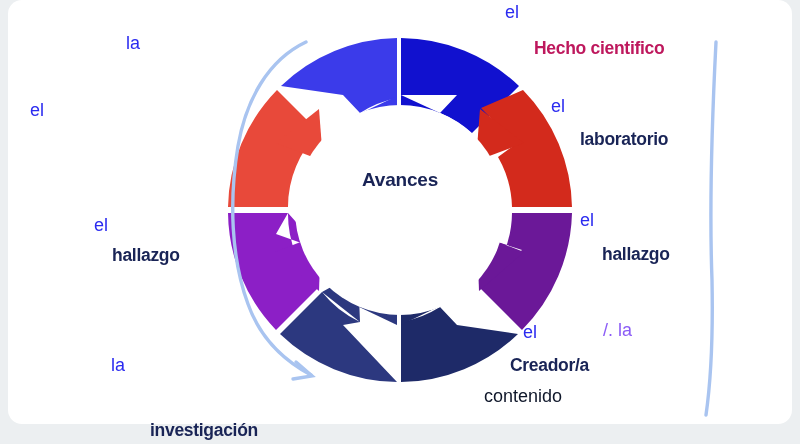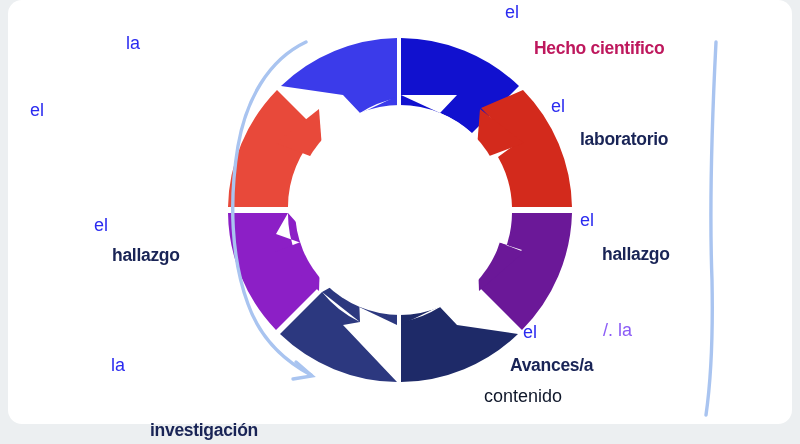--- a/index.html
+++ b/index.html
@@ -139,26 +139,27 @@
            C229,200 231,258 248,304
            C260,338 283,360 311,375" stroke="#a9c4f0"></path>
       <path d="M296,362 L312,376 L293,379" stroke="#a9c4f0"></path>
       <path d="M716,42
            C712,120 709,200 712,280
            C713,330 711,380 706,415" stroke="#a9c4f0"></path>
     </g>
   </svg>
 
   <div class="center-text" style="color: rgb(25, 36, 86);">
+    <div>Avances</div>
   </div>
 
   <div class="lbl" style="left: 534px; top: 38px; color: #be185d;">Hecho cientifico</div>
   <div class="lbl" style="left: 580px; top: 129px; color: rgb(25, 36, 86);">laboratorio</div>
   <div class="lbl" style="left: 602px; top: 244px; color: rgb(25, 36, 86);">hallazgo</div>
-  <div class="lbl" style="left: 510px; top: 355px; color: rgb(25, 36, 86);">Avances/a</div>
+  <div class="lbl" style="left: 510px; top: 355px; color: rgb(25, 36, 86);">Creador/a</div>
   <div class="lbl" style="left: 150px; top: 372px; color: rgb(25, 36, 86); margin-top: 48px;">investigación</div>
   <div class="lbl" style="left: 112px; top: 245px; color: rgb(25, 36, 86);">hallazgo</div>
 
   <div class="art" style="left: 505px; top: 2px; color: rgb(43, 43, 240);">el</div>
   <div class="art" style="left: 551px; top: 96px; color: rgb(43, 43, 240);">el</div>
   <div class="art" style="left: 580px; top: 210px; color: rgb(43, 43, 240);">el</div>
   <div class="art" style="left: 523px; top: 322px; color: rgb(43, 43, 240);">el</div>
   <div class="art" style="left: 603px; top: 320px; color: #8b5cf6;">/. la</div>
   <div class="art" style="left: 484px; top: 386px; color: #0f172a;">contenido</div>
   <div class="art" style="left: 111px; top: 355px; color: rgb(43, 43, 240);">la</div>

